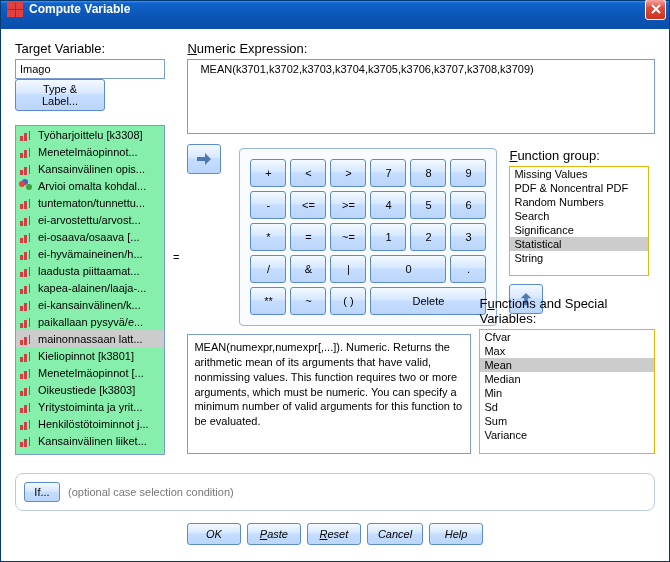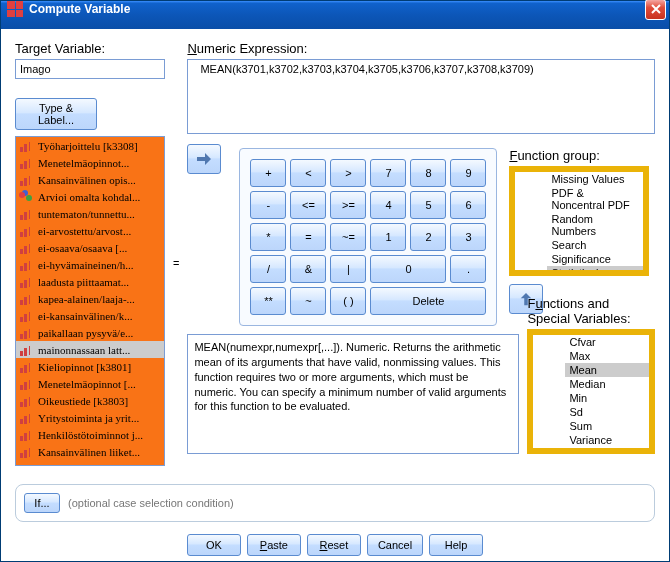--- a/index.html
+++ b/index.html
@@ -11,49 +11,49 @@
 .close-btn { margin-left: auto; width: 21px; height: 21px; background: linear-gradient(to bottom, #f5a6a1, #e14d3a 40%, #c8321f); border: 1px solid #fff; border-radius: 3px; color: #fff; display: flex; align-items: center; justify-content: center; font-weight: bold; cursor: pointer; font-size: 13px; }
 .content { flex: 1; padding: 12px 14px 10px 14px; display: flex; flex-direction: column; }
 .top-row { display: flex; gap: 8px; }
 .left-col { width: 150px; display: flex; flex-direction: column; }
 .lbl { font-size: 13px; margin-bottom: 3px; }
 .input { border: 1px solid #7a9cd4; padding: 3px 4px; font-size: 11px; background: #fff; width: 100%; }
 .eq { align-self: center; margin-top: 18px; font-size: 11px; }
 .right-col { flex: 1; display: flex; flex-direction: column; }
 .expr-box { border: 1px solid #7a9cd4; background: #fff; padding: 3px 12px; height: 75px; font-size: 11px; resize: none; font-family: inherit; }
 .btn { background: linear-gradient(to bottom, #f4f9ff, #d6e8ff 45%, #c4ddff 50%, #bcd6fb); border: 1px solid #5a8bd0; border-radius: 3px; padding: 3px 8px; font-size: 11px; cursor: pointer; color: #000; }
-.type-label-btn { margin-top: 19px; width: 82px; }
-.var-list { margin-top: 6px; border: 1px solid #7a9cd4; background: #f97316; height: 330px; overflow-y: scroll; overflow-x: hidden; font-family: Liberation Serif, serif; }
+.type-label-btn { margin-top: 0; width: 90px; }
+.var-list { margin-top: 14px; border: 1px solid #7a9cd4; background: #86efac; height: 330px; overflow-y: scroll; overflow-x: hidden; }
 .var-item { display: flex; align-items: center; padding: 2px 3px; cursor: pointer; white-space: nowrap; overflow: hidden; gap: 4px; }
 .var-item.selected { background: #ccc; }
 .var-icon { width: 15px; height: 13px; flex-shrink: 0; display: inline-block; position: relative; }
 .var-icon.bar::before { content: ""; position: absolute; bottom: 0; left: 1px; width: 3px; height: 5px; background: #d04040; }
 .var-icon.bar::after { content: ""; position: absolute; bottom: 0; left: 5px; width: 3px; height: 8px; background: #d04040; box-shadow: 4px 0 0 -1px #d04040, 4px -3px 0 -1px #d04040; }
 .var-icon.circles::before { content: ""; position: absolute; width: 6px; height: 6px; border-radius: 50%; background: #e04040; left: 0; top: 2px; box-shadow: 7px 3px 0 0 #40a040, 3px -2px 0 0 #4060d0; }
 .mid-row { display: flex; margin-top: 8px; gap: 8px; align-items: flex-start; }
 .arrow-btn { width: 34px; height: 30px; display: flex; align-items: center; justify-content: center; }
 .arrow-btn svg { width: 16px; height: 14px; }
 .keypad-wrap { margin-left: 10px; }
 .keypad { border: 1px solid #9ab6e0; border-radius: 4px; padding: 10px; background: #f8fbff; display: grid; grid-template-columns: repeat(6, 36px); grid-template-rows: repeat(4, 28px); gap: 4px; }
 .key { background: linear-gradient(to bottom, #f4f9ff, #d6e8ff 45%, #c4ddff 50%, #bcd6fb); border: 1px solid #5a8bd0; border-radius: 3px; font-size: 11px; cursor: pointer; display: flex; align-items: center; justify-content: center; }
 .key.wide { grid-column: span 2; }
 .fn-group { flex: 1; display: flex; flex-direction: column; }
-.listbox { border: 6px solid #eab308; background: #fff; overflow-y: scroll; font-size: 11px; padding-left: 32px; }
+.listbox { border: 1px solid #eab308; background: #fff; overflow-y: scroll; font-size: 11px; }
 .listbox .li { padding: 1px 4px; cursor: pointer; }
 .listbox .li.selected { background: #ccc; }
 .fn-group-box { height: 110px; }
 .up-arrow-btn { width: 34px; height: 30px; margin-top: 8px; align-self: flex-start; }
 .lower-row { display: flex; margin-top: 8px; gap: 8px; }
-.desc-box { border: 1px solid #7a9cd4; background: #fff; padding: 5px 6px; font-size: 11px; line-height: 1.35; width: 332px; height: 120px; overflow: auto; }
+.desc-box { border: 1px solid #7a9cd4; background: #fff; padding: 5px 6px; font-size: 11px; line-height: 1.35; width: 284px; height: 120px; overflow: auto; }
 .fn-list-box { flex: 1; height: 158px; }
 .fn-list-wrap { flex: 1; display: flex; flex-direction: column; }
 .if-row { margin-top: 18px; border: 1px solid #bcd; border-radius: 8px; padding: 8px; display: flex; align-items: center; gap: 8px; }
 .if-txt { color: #777; }
 .footer-btns { display: flex; justify-content: center; gap: 6px; margin-top: 12px; }
-.footer-btns .btn { min-width: 54px; padding: 4px 10px; }
+.footer-btns .btn { min-width: 54px; padding: 4px 10px; font-style: italic; }
 .underline-first::first-letter { text-decoration: underline; }
 </style>
 </head>
 <body>
 
 <div class="window">
   <div class="titlebar">
     <div class="titlebar-icon">
         <span></span>
         <span></span>

